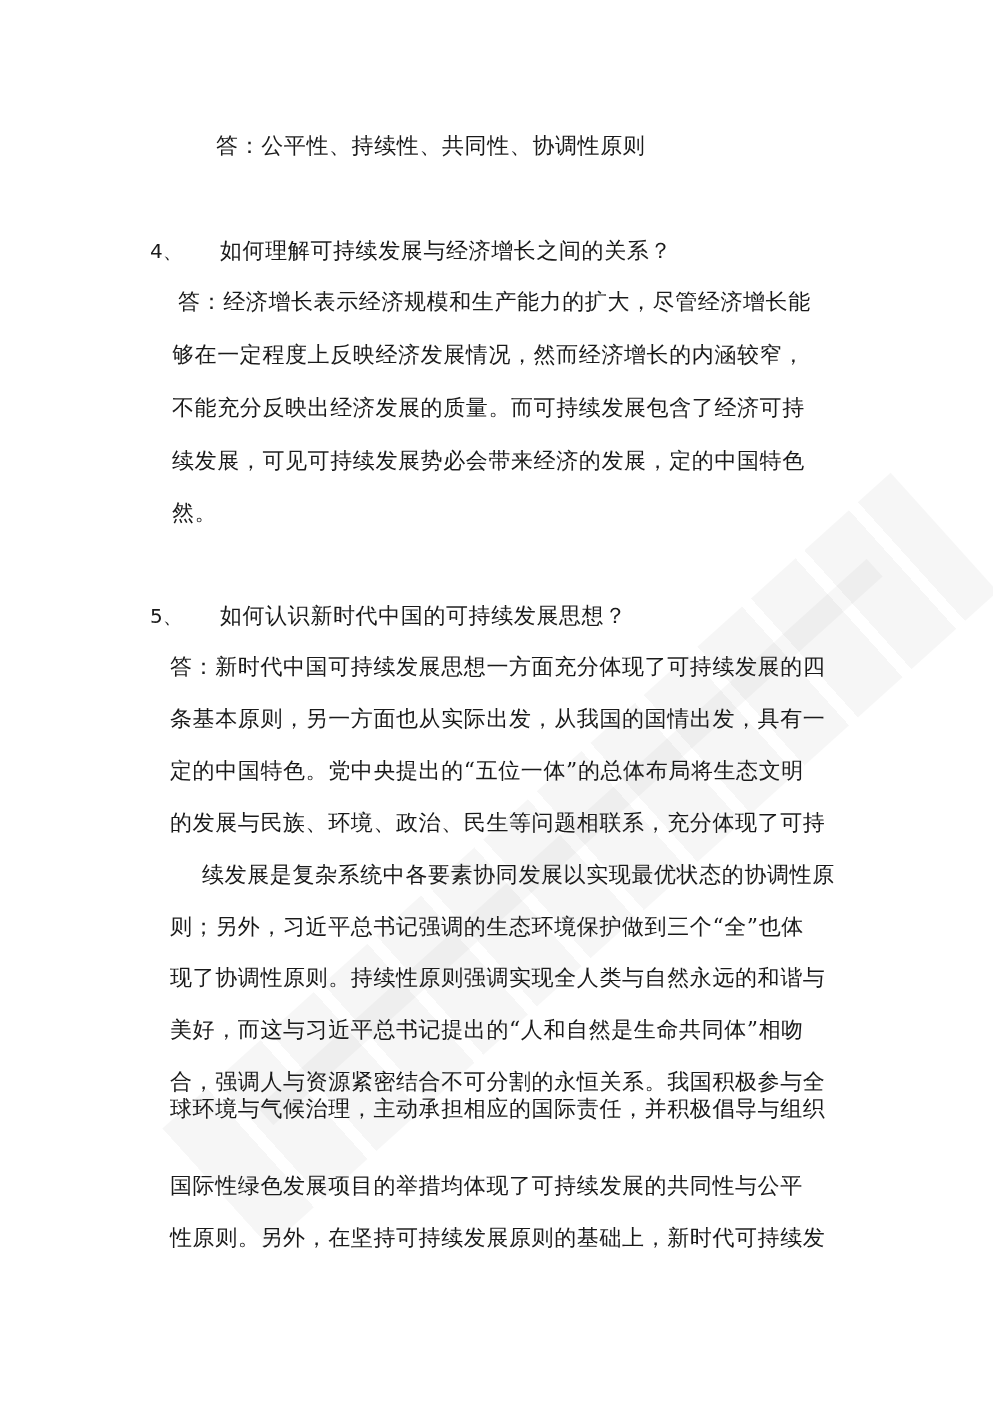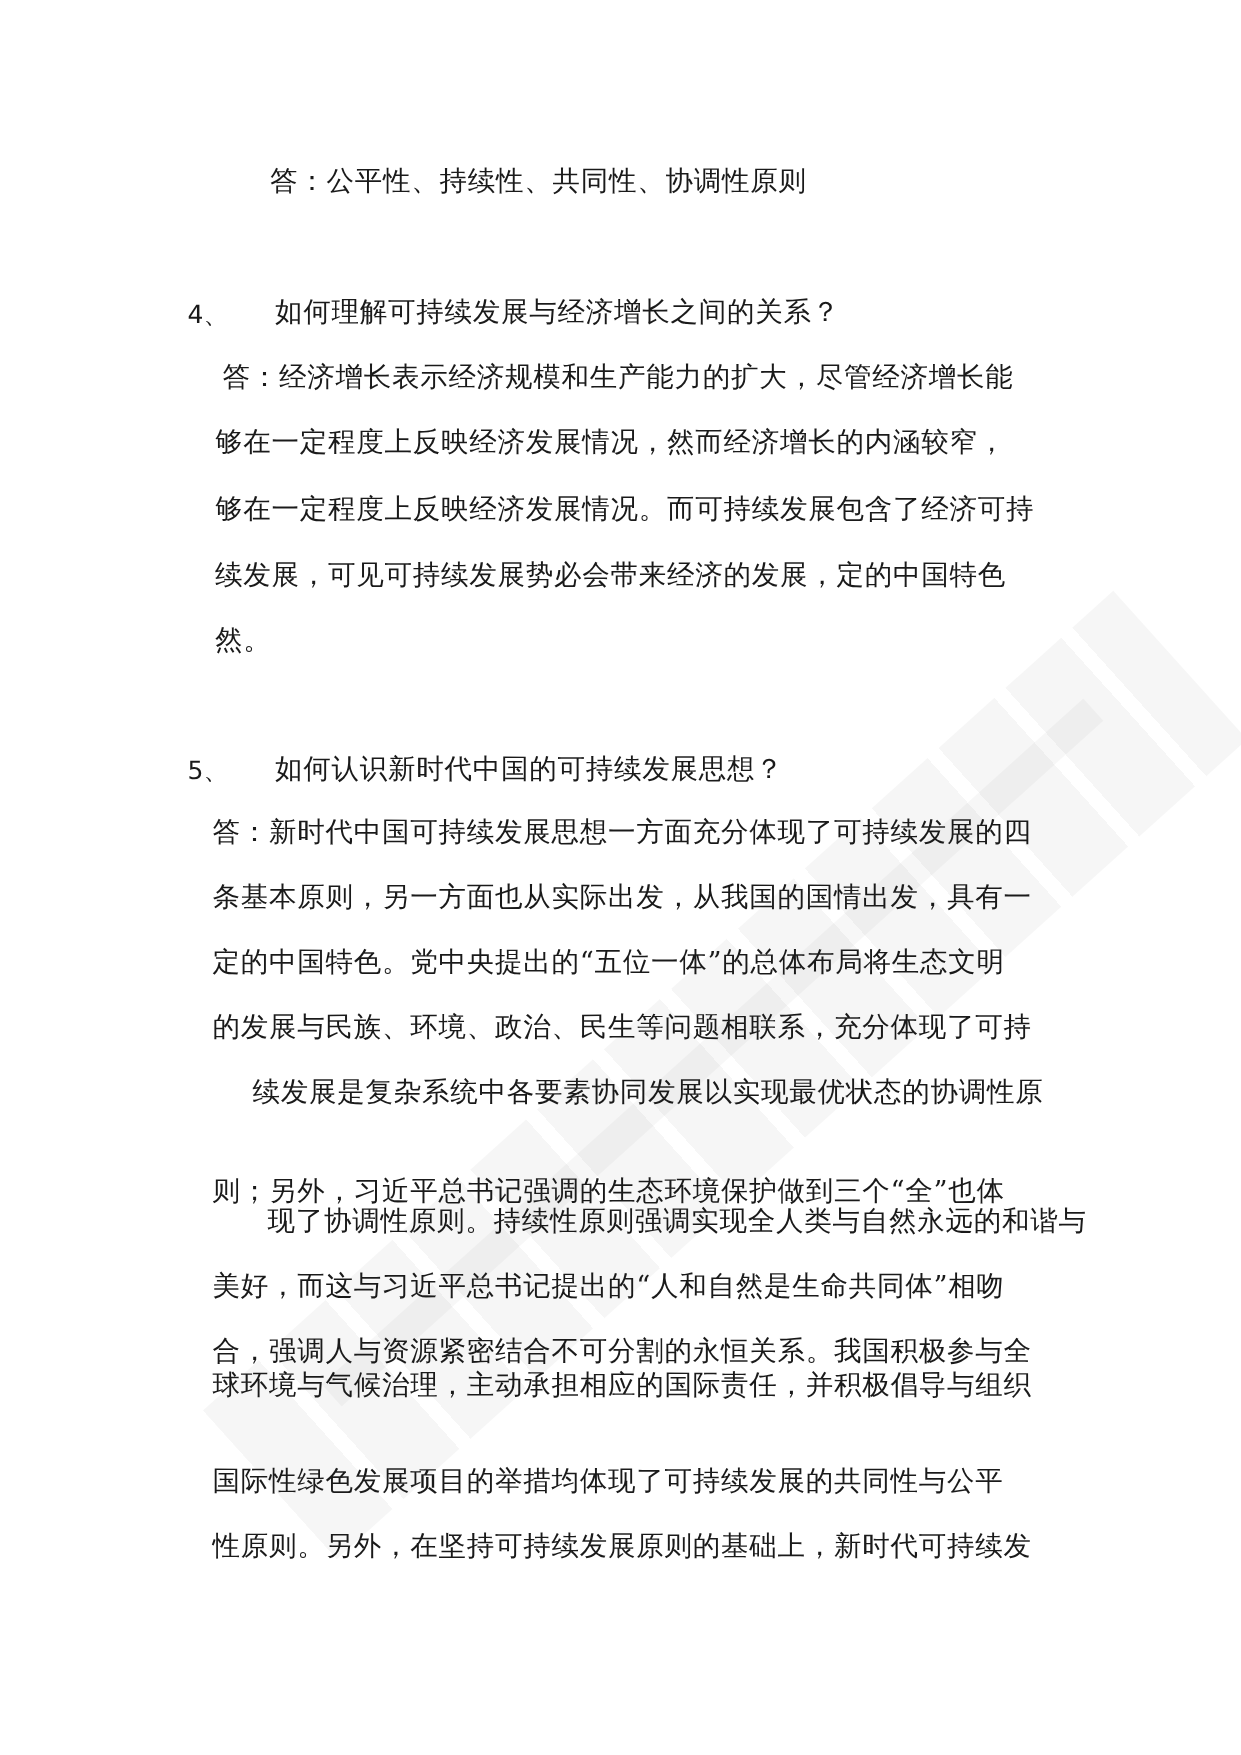--- a/index.html
+++ b/index.html
@@ -31,35 +31,35 @@
 
 <div class="line" style="left:180px; top:131px;margin-left:36px;">答：公平性、持续性、共同性、协调性原则</div>
 
 <div>
   <span class="q-num" style="left:150px; top:236px;">4、</span>
   <span class="line" style="left:220px; top:236px;">如何理解可持续发展与经济增长之间的关系？</span>
 </div>
 <div>
   <div class="line" style="left:178px; top:287px;font-family:Liberation Serif, serif;">答：经济增长表示经济规模和生产能力的扩大，尽管经济增长能</div>
   <div class="line" style="left:172px; top:340px;">够在一定程度上反映经济发展情况，然而经济增长的内涵较窄，</div>
-  <div class="line" style="left:172px; top:393px;">够在一定程度上反映经济发展情况。而可持续发展包含了经济可持</div>
+  <div class="line" style="left:172px; top:393px;">不能充分反映出经济发展的质量。而可持续发展包含了经济可持</div>
   <div class="line" style="left:172px; top:446px;">续发展，可见可持续发展势必会带来经济的发展，定的中国特色</div>
   <div class="line" style="left:172px; top:498px;">然。</div>
 </div>
 
 <div>
   <span class="q-num" style="left:150px; top:601px;">5、</span>
   <span class="line" style="left:220px; top:601px;">如何认识新时代中国的可持续发展思想？</span>
 </div>
 <div>
   <div class="line ans" style="top:652px;">答：新时代中国可持续发展思想一方面充分体现了可持续发展的四</div>
   <div class="line ans" style="top:704px;">条基本原则，另一方面也从实际出发，从我国的国情出发，具有一</div>
   <div class="line ans" style="top:756px;">定的中国特色。党中央提出的“五位一体”的总体布局将生态文明</div>
   <div class="line ans" style="top:808px;">的发展与民族、环境、政治、民生等问题相联系，充分体现了可持</div>
   <div class="line ans" style="top:860px;margin-left:32px;">续发展是复杂系统中各要素协同发展以实现最优状态的协调性原</div>
-  <div class="line ans" style="top:912px;margin-top:27px;">则；另外，习近平总书记强调的生态环境保护做到三个“全”也体</div>
-  <div class="line ans" style="top:963px;margin-left:44px;">现了协调性原则。持续性原则强调实现全人类与自然永远的和谐与</div>
+  <div class="line ans" style="top:912px;">则；另外，习近平总书记强调的生态环境保护做到三个“全”也体</div>
+  <div class="line ans" style="top:963px;">现了协调性原则。持续性原则强调实现全人类与自然永远的和谐与</div>
   <div class="line ans" style="top:1015px;">美好，而这与习近平总书记提出的“人和自然是生命共同体”相吻</div>
   <div class="line ans" style="top:1067px;">合，强调人与资源紧密结合不可分割的永恒关系。我国积极参与全</div>
   <div class="line ans" style="top:1094px;">球环境与气候治理，主动承担相应的国际责任，并积极倡导与组织</div>
   <div class="line ans" style="top:1171px;">国际性绿色发展项目的举措均体现了可持续发展的共同性与公平</div>
   <div class="line ans" style="top:1223px;">性原则。另外，在坚持可持续发展原则的基础上，新时代可持续发</div>
 </div>
 
 </body></html>

